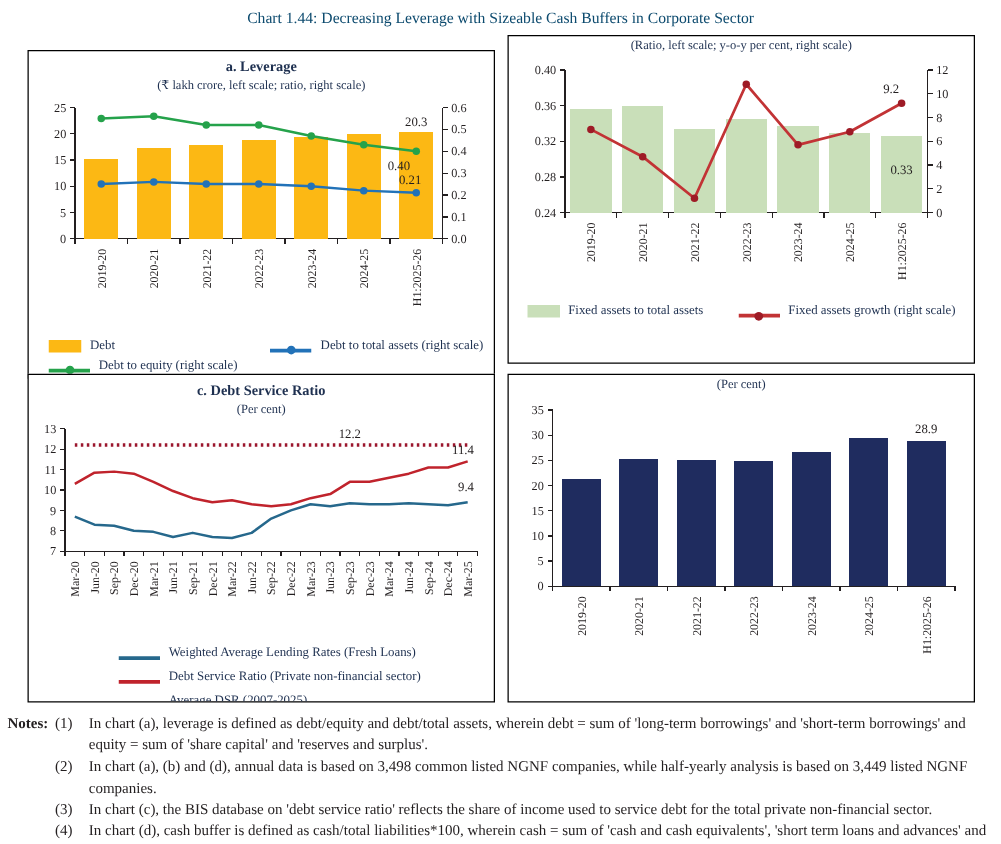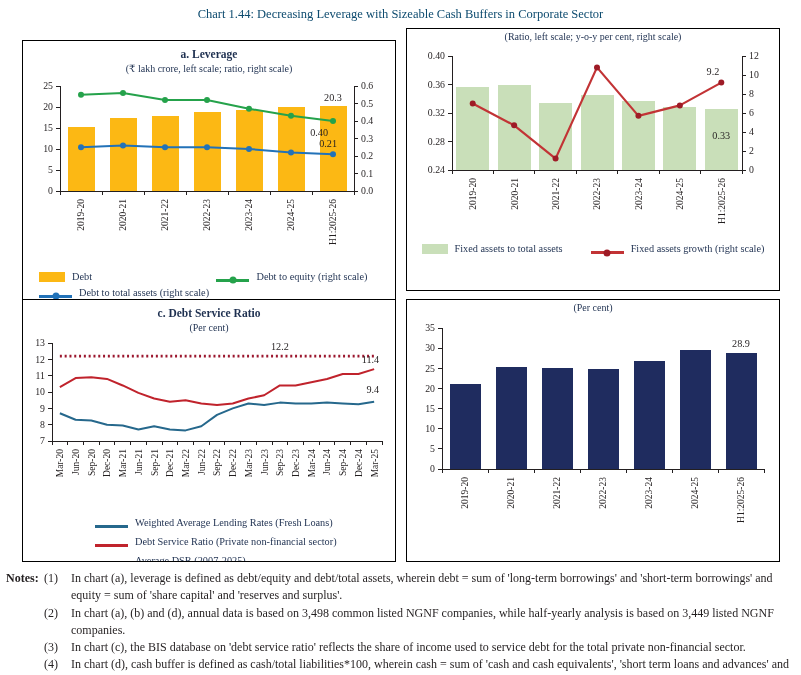--- a/index.html
+++ b/index.html
@@ -113,30 +113,30 @@
       <text x="309" y="26.739999999999995" text-anchor="middle" font-size="10.2" fill="#FCB814">20.3</text>
       <text x="304" y="61.999999999999986" text-anchor="end" font-size="10.2" fill="#25A24B">0.40</text>
       <text x="313" y="73.25" text-anchor="end" font-size="10.2" fill="#2272B8">0.21</text>
     </svg>
   <div class="legend" id="legend-a">
       <span class="li">
         <span class="sw sw-bar" style="background: rgb(252, 184, 20);"></span>
         <span class="ll">Debt</span>
       </span>
       <span class="li">
+        <span class="sw sw-linedot" style="background: rgb(34, 114, 184);">
+          <i style="background: rgb(34, 114, 184);"></i>
+        </span>
+        <span class="ll">Debt to total assets (right scale)</span>
+      </span>
+      <span class="li">
         <span class="sw sw-linedot" style="background: rgb(37, 162, 75);">
           <i style="background: rgb(37, 162, 75);"></i>
         </span>
         <span class="ll">Debt to equity (right scale)</span>
-      </span>
-      <span class="li">
-        <span class="sw sw-linedot" style="background: rgb(34, 114, 184);">
-          <i style="background: rgb(34, 114, 184);"></i>
-        </span>
-        <span class="ll">Debt to total assets (right scale)</span>
       </span>
     </div>
 </div>
 
 <div class="panel" id="panel-b">
   <div class="p-sub">(Ratio, left scale; y-o-y per cent, right scale)</div>
   <svg class="chart-wrap" id="svg-b" width="370" height="196" viewBox="0 0 370 196">
       <line x1="44" y1="14" x2="44" y2="128" stroke="#231f20" stroke-width="1" shape-rendering="crispEdges"></line>
       <line x1="44" y1="128" x2="334" y2="128" stroke="#231f20" stroke-width="1" shape-rendering="crispEdges"></line>
       <line x1="334" y1="14" x2="334" y2="128" stroke="#231f20" stroke-width="1" shape-rendering="crispEdges"></line>

